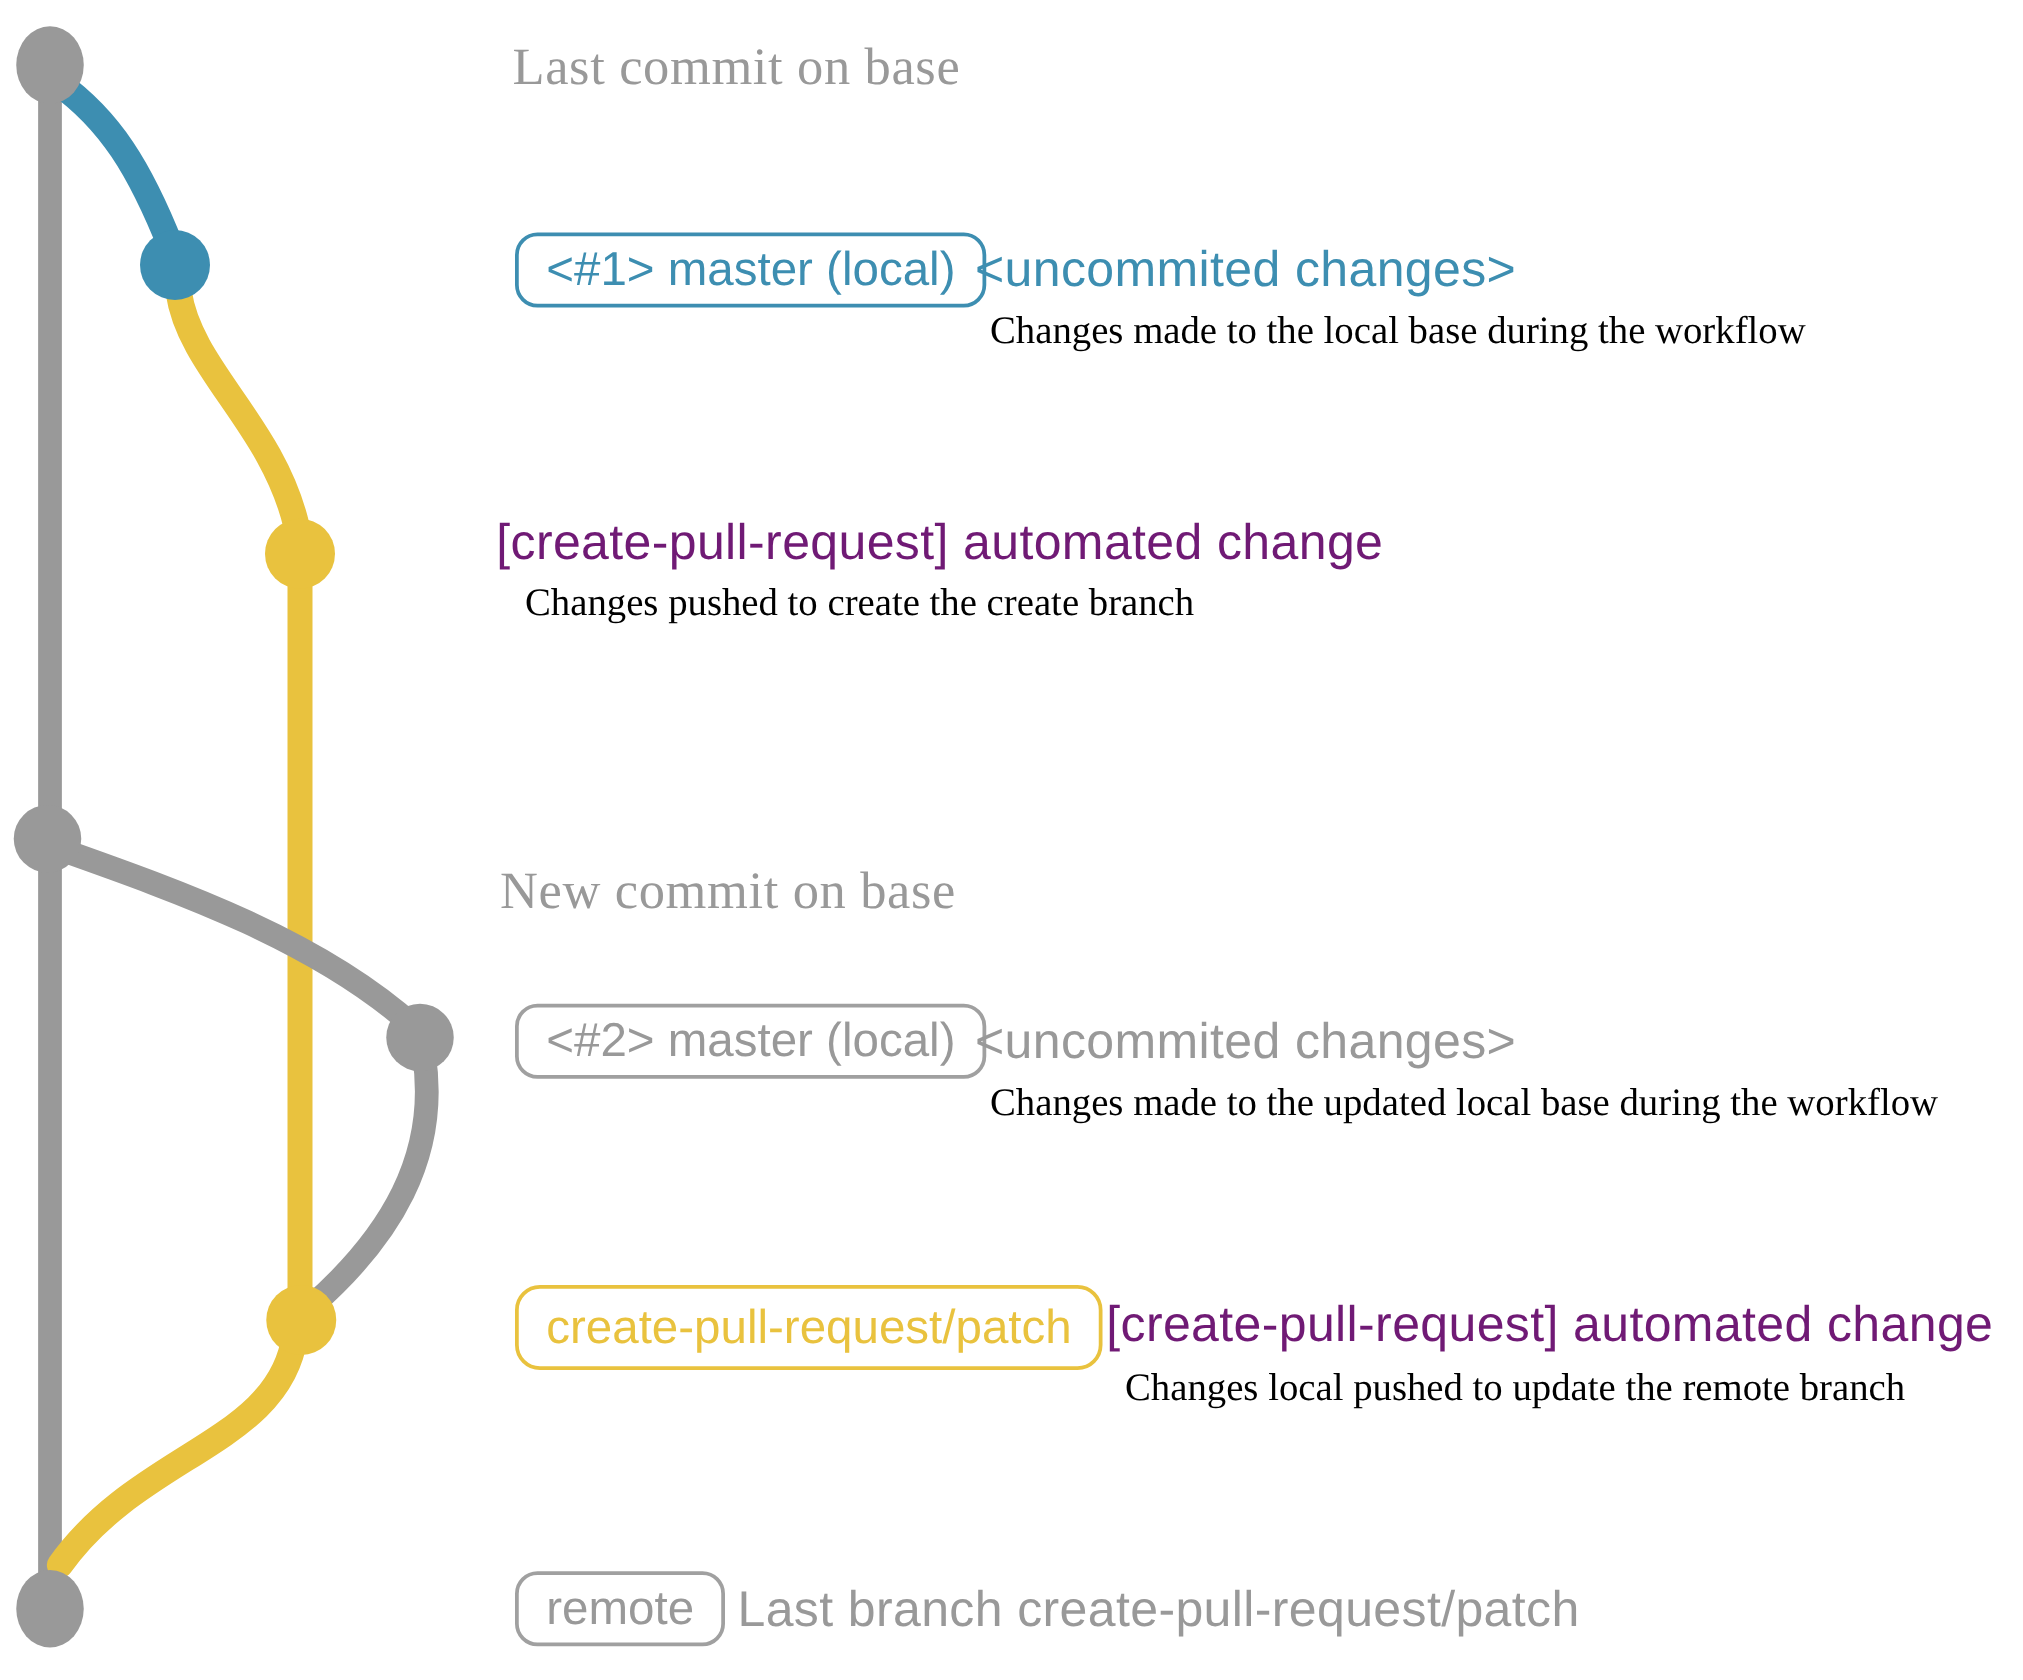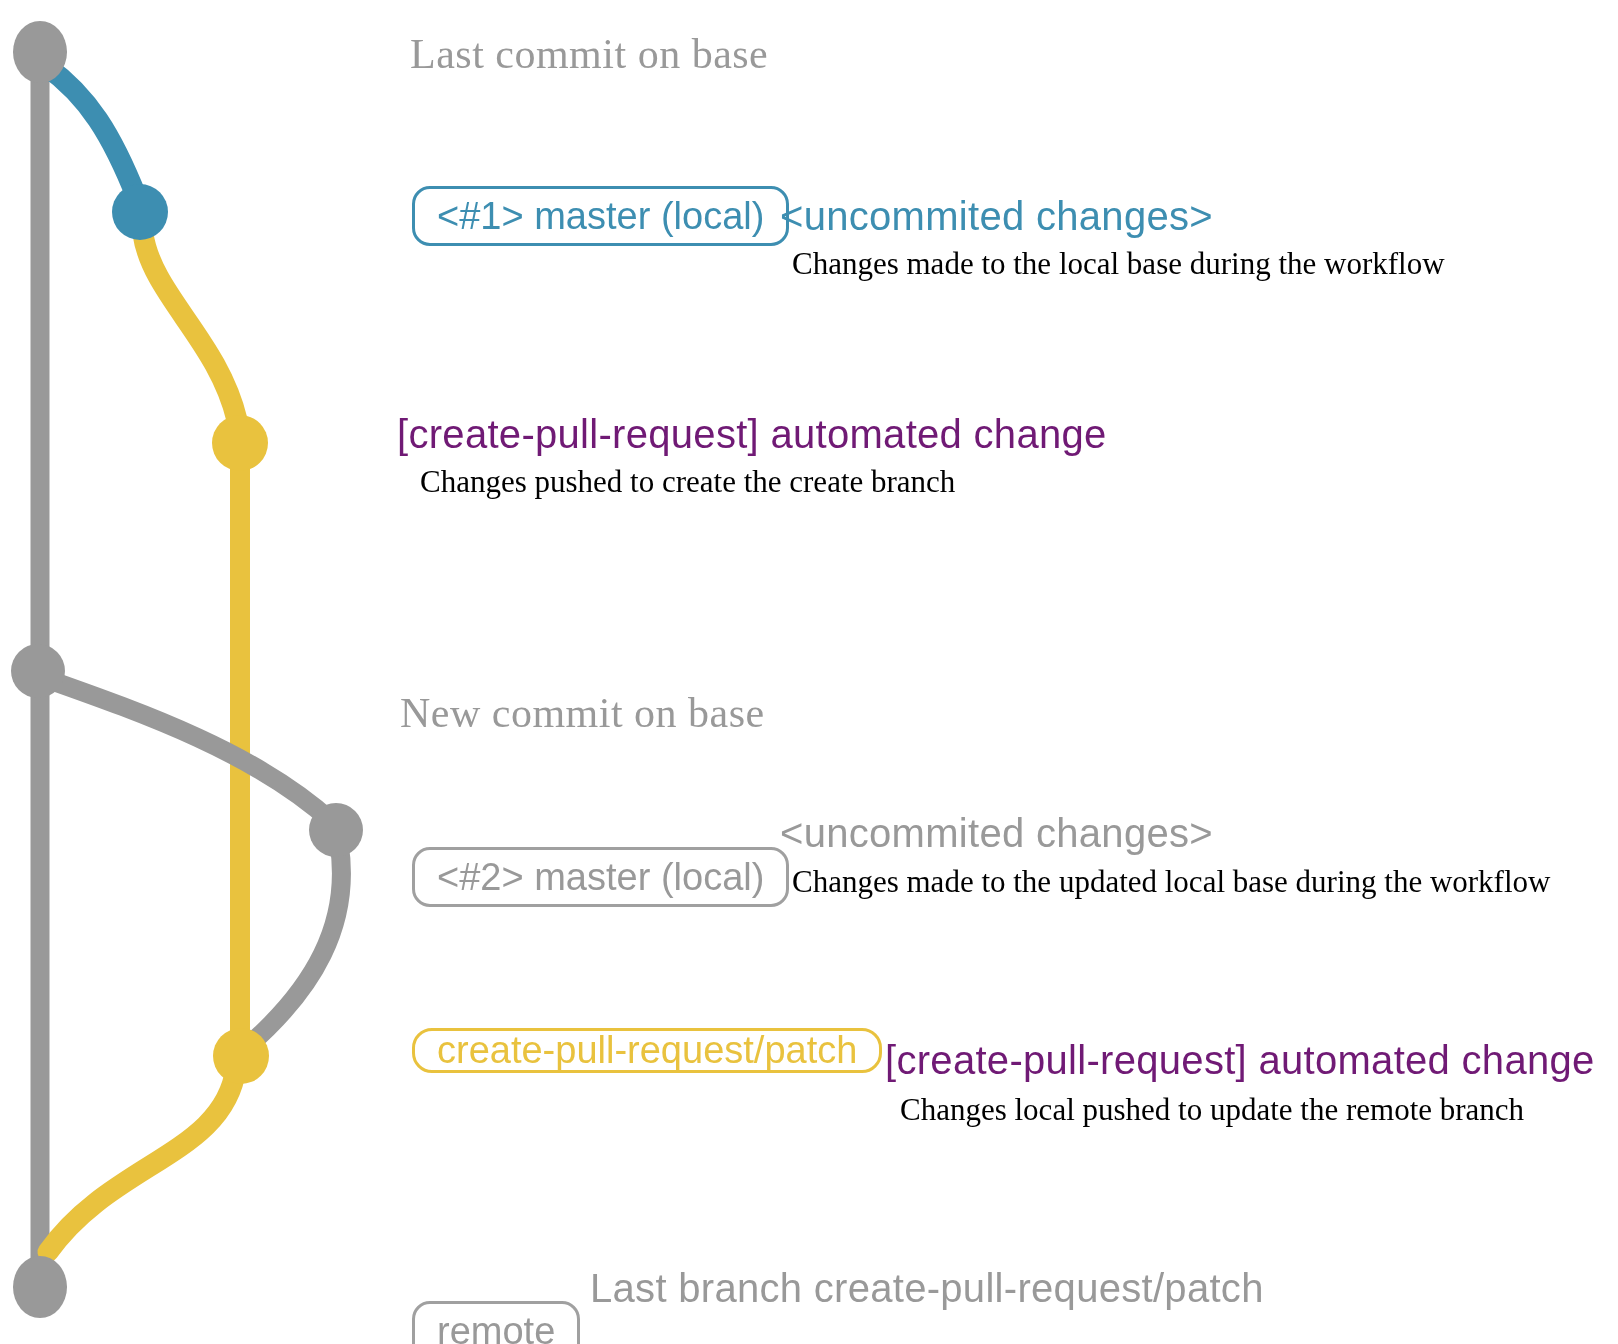--- a/index.html
+++ b/index.html
@@ -10,22 +10,22 @@
   .caption{font-size:42px;color:#999999;letter-spacing:0.5px;font-family:Liberation Serif, serif;}
   .heading{font-size:40px;letter-spacing:0.3px;}
   .heading.blue{color:#3d8eb1;}
   .heading.gray{color:#999999;}
   .heading.yellow{color:#701a75;text-align:right;}
   .desc{font-family:"Liberation Serif",serif;font-size:31px;color:#000000;}
   .badge{display:inline-flex;align-items:center;box-sizing:border-box;
          height:60px;padding:0 22px;border:3px solid;border-radius:18px;
          font-size:38px;background:#ffffff;text-align:right;}
   .badge.blue{border-color:#3d8eb1;color:#3d8eb1;}
-  .badge.gray{border-color:#a0a0a0;color:#999999;margin-top:44px;}
-  .badge.yellow{border-color:#e9c23e;color:#e9c23e;height:45px;border-radius:20px;}
+  .badge.gray{border-color:#a0a0a0;color:#999999;}
+  .badge.yellow{border-color:#e9c23e;color:#e9c23e;height:68px;border-radius:20px;}
 </style>
 </head>
 <body>
 
 <svg class="graph" width="420" height="1344" viewBox="0 0 420 1344">
 
   <line x1="40" y1="52" x2="40" y2="1287" stroke-width="19" stroke="#999999"></line>
 
   <line x1="240" y1="443" x2="240" y2="1056" stroke-width="20" stroke="#e9c23e"></line>
 

